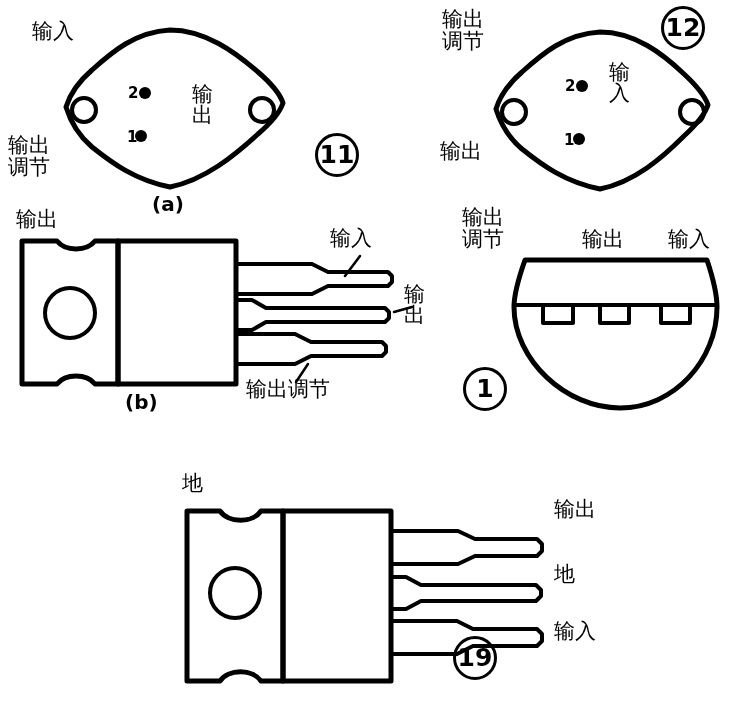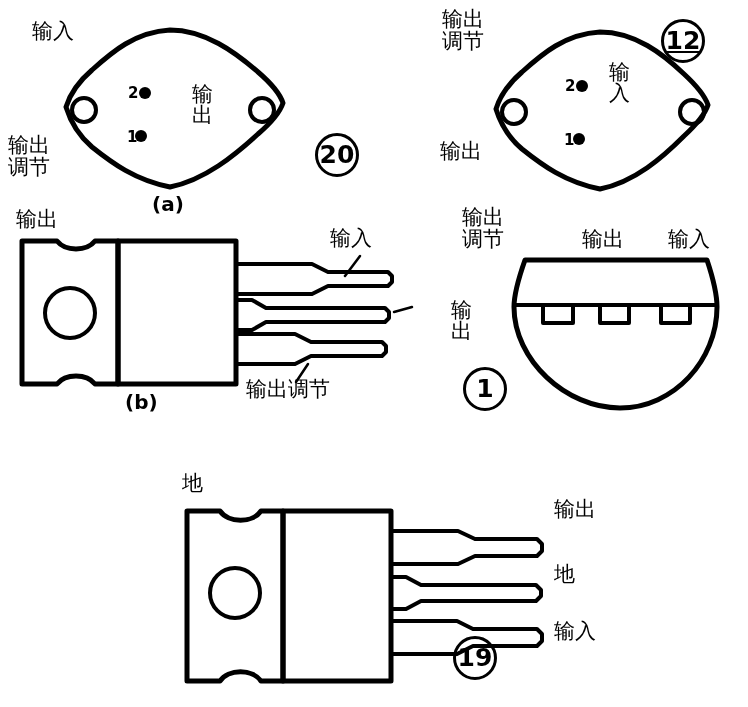--- a/index.html
+++ b/index.html
@@ -130,21 +130,21 @@
 
     <span class="lbl" style="left:32px; top:20px;">输入</span>
 
     <span class="lbl vert" style="left:192px; top:84px;">输出</span>
 
     <span class="lbl tight" style="left:8px; top:134px; white-space:pre;">输出
 调节</span>
 
     <span class="parenlbl" style="left:152px; top:192px;">(a)</span>
 
-    <div class="fignum" style="left:315px; top:133px;">20</div>
+    <div class="fignum" style="left:315px; top:133px;">11</div>
   </div>
 
   <div class="fig" style="left:400px; top:0px; width:348px; height:205px;">
 
     <svg width="348" height="205" viewBox="0 0 348 205">
       <path class="stroke" d="M 200 32
                C 235 32 263 54 284 74
                C 297 86 305 96 308 105
                C 305 114 297 124 284 136
                C 263 157 235 182 200 189
@@ -161,21 +161,21 @@
     <span class="pinnum" style="left:165px; top:77px;">2</span>
     <span class="pinnum" style="left:164px; top:131px;">1</span>
 
     <span class="lbl tight" style="left:42px; top:8px; white-space:pre;">输出
 调节</span>
 
     <span class="lbl" style="left:40px; top:140px;">输出</span>
 
     <span class="lbl vert" style="left:209px; top:62px;">输入</span>
 
-    <div class="fignum" style="left:261px; top:19px;text-decoration:underline;">12</div>
+    <div class="fignum" style="left:261px; top:6px;">12</div>
   </div>
 
   <div class="fig" style="left:0px; top:200px; width:435px; height:235px;">
 
     <svg width="435" height="235" viewBox="0 0 435 235">
 
       <path class="stroke" d="M 22 41
                L 57 41
                A 22 16 0 0 0 95 41
                L 118 41
@@ -199,21 +199,21 @@
 
       <path class="leader" d="M 345 76 L 360 56"></path>
       <path class="leader" d="M 394 112 L 412 107"></path>
       <path class="leader" d="M 308 164 L 296 182"></path>
     </svg>
 
     <span class="lbl" style="left:16px; top:8px;">输出</span>
 
     <span class="lbl" style="left:330px; top:27px;">输入</span>
 
-    <span class="lbl vert" style="left:404px; top:100px;margin-left:47px;">输
+    <span class="lbl vert" style="left:404px; top:84px;">输
 出</span>
 
     <span class="lbl" style="left:246px; top:178px;">输出调节</span>
 
     <span class="parenlbl" style="left:125px; top:190px;">(b)</span>
   </div>
 
   <div class="fig" style="left:430px; top:200px; width:318px; height:235px;">
 
     <svg width="318" height="235" viewBox="0 0 318 235">

